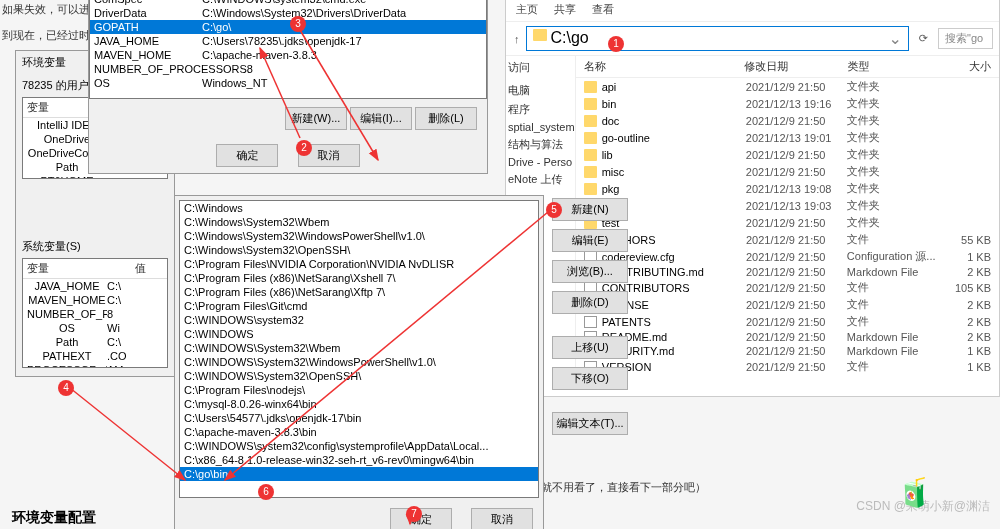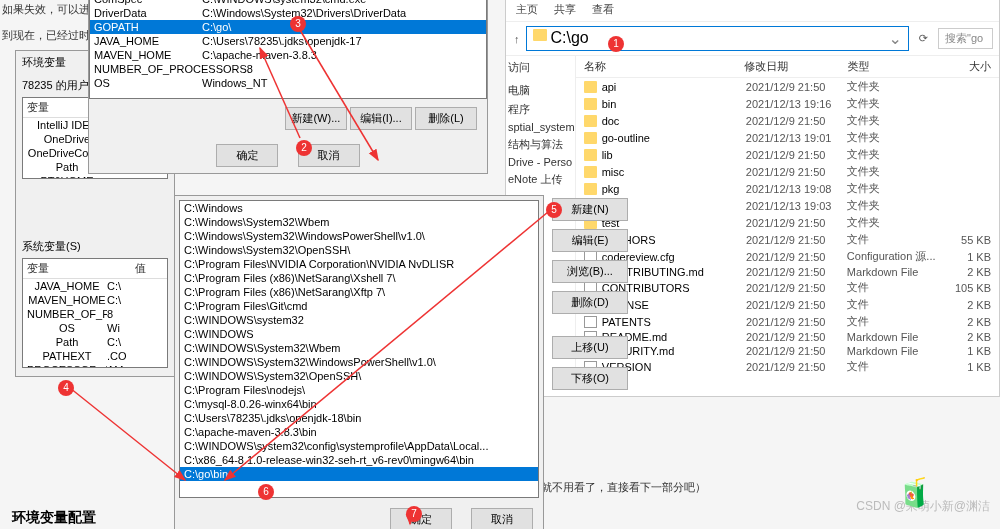--- a/index.html
+++ b/index.html
@@ -197,39 +197,40 @@
         <div class="row">C:\Program Files (x86)\NetSarang\Xshell 7\</div>
         <div class="row">C:\Program Files (x86)\NetSarang\Xftp 7\</div>
         <div class="row">C:\Program Files\Git\cmd</div>
         <div class="row">C:\WINDOWS\system32</div>
         <div class="row">C:\WINDOWS</div>
         <div class="row">C:\WINDOWS\System32\Wbem</div>
         <div class="row">C:\WINDOWS\System32\WindowsPowerShell\v1.0\</div>
         <div class="row">C:\WINDOWS\System32\OpenSSH\</div>
         <div class="row">C:\Program Files\nodejs\</div>
         <div class="row">C:\mysql-8.0.26-winx64\bin</div>
-        <div class="row">C:\Users\78235\.jdks\openjdk-18\bin</div>
+        <div class="row">C:\Users\54577\.jdks\openjdk-17\bin</div>
         <div class="row">C:\apache-maven-3.8.3\bin</div>
         <div class="row">C:\WINDOWS\system32\config\systemprofile\AppData\Local...</div>
         <div class="row">C:\x86_64-8.1.0-release-win32-seh-rt_v6-rev0\mingw64\bin</div>
         <div class="row sel">C:\go\bin</div>
       </div>
     </div>
   <div class="bot">
     <button class="btn" style="margin-right:16px">确定</button>
     <button class="btn">取消</button>
   </div>
 </div>
 <div style="position:absolute;left:552px;top:198px;z-index:8">
   <button class="btn" style="display:block;width:76px;margin-bottom:8px">新建(N)</button>
   <button class="btn" style="display:block;width:76px;margin-bottom:8px">编辑(E)</button>
   <button class="btn" style="display:block;width:76px;margin-bottom:8px">浏览(B)...</button>
   <button class="btn" style="display:block;width:76px;margin-bottom:22px">删除(D)</button>
   <button class="btn" style="display:block;width:76px;margin-bottom:8px">上移(U)</button>
   <button class="btn" style="display:block;width:76px;margin-bottom:22px">下移(O)</button>
+  <button class="btn" style="display:block;width:76px">编辑文本(T)...</button>
 </div>
 
 <div class="explorer">
   <div class="tabs">
     <span>主页</span>
     <span>共享</span>
     <span>查看</span>
   </div>
   <div class="addr">
     <span class="nav">↑</span>

